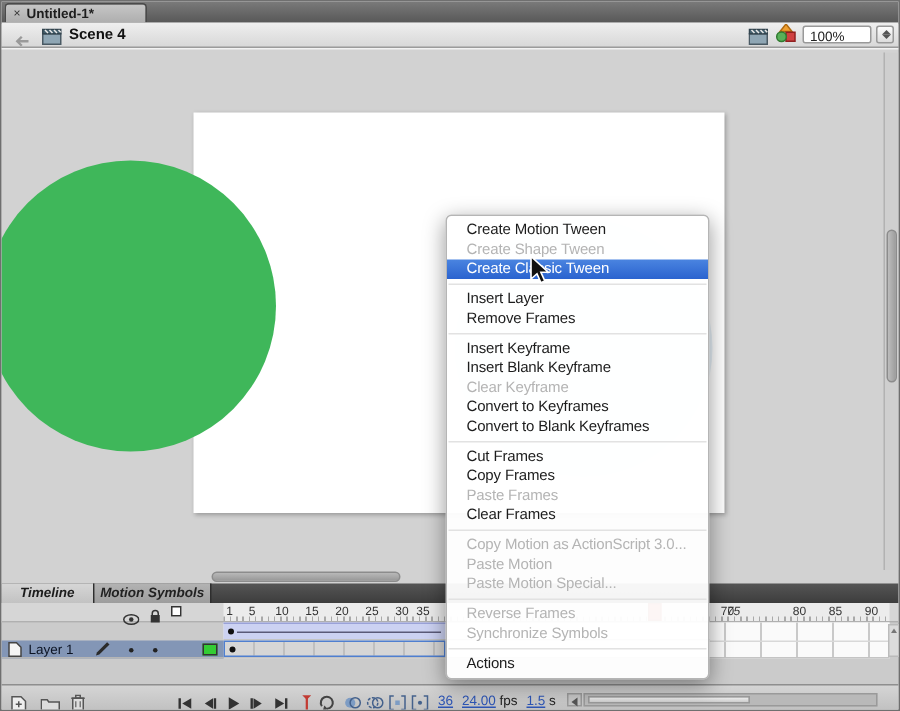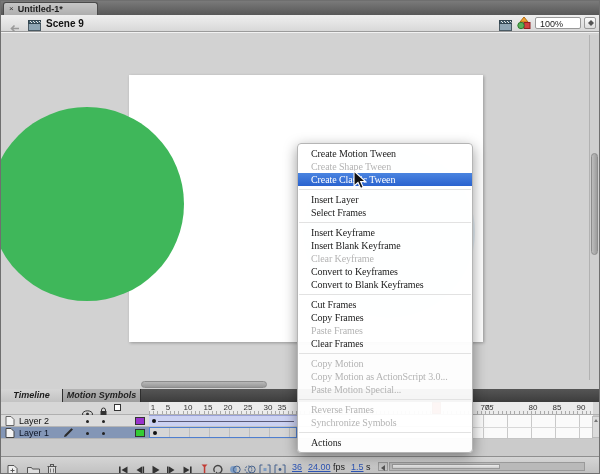--- a/index.html
+++ b/index.html
@@ -86,21 +86,21 @@
   .tl-hscroll{position:absolute;left:336px;top:5px;width:248px;height:9px;background:#b9b9b9;border:1px solid #9a9a9a;box-sizing:border-box;}
   .tl-hthumb{position:absolute;left:2px;top:1px;width:108px;height:5px;background:linear-gradient(#eee,#ccc);border:1px solid #999;box-sizing:border-box;}
   .tl-scrollarrow{position:absolute;left:325px;top:5px;width:10px;height:9px;background:#c6c6c6;border:1px solid #9a9a9a;box-sizing:border-box;}
   .tl-scrollarrow i{position:absolute;left:2px;top:1.5px;width:0;height:0;border-top:3px solid transparent;border-bottom:3px solid transparent;border-right:4px solid #555;}
 
   
   .ctxmenu{position:absolute;left:296px;top:142px;width:176px;background:rgba(255,255,255,0.95);
     border:1px solid #b5b5b5;border-radius:4px;box-shadow:0 4px 14px rgba(0,0,0,.4);
     padding:3px 0;box-sizing:border-box;z-index:50;}
   .mi{height:13px;line-height:13px;font-size:10px;letter-spacing:-0.1px;padding-left:13px;
-    white-space:nowrap;overflow:hidden;color:#1c1c1c;font-family:Liberation Serif, serif;}
+    white-space:nowrap;overflow:hidden;color:#1c1c1c;}
   .mi.disabled{color:#b4b4b4;}
   .mi.highlighted{color:#fff;background:linear-gradient(#4a84e0,#2a63cf);}
   .sep{height:1px;background:#e2e2e2;margin:3px 1px;}
 
   .cursor{position:absolute;left:352px;top:169px;z-index:60;}
 </style>
 </head>
 <body>
 
 <div class="window">
@@ -118,21 +118,21 @@
           <path d="M11,4.5 H3.5 M6.5,1.5 L3.5,4.5 L6.5,7.5" stroke="#9a9a9a" stroke-width="1.6" fill="none"></path>
         </svg>
     </span>
     <span class="abs" style="left:27px;top:2px;">
       <svg width="14" height="11">
         <rect x="0.5" y="3.5" width="12" height="7" fill="#8fa6b4" stroke="#4a5a64"></rect>
         <rect x="0.5" y="0.5" width="12" height="3" fill="#44606e" stroke="#33454f"></rect>
         <path d="M2,1 l2,2 M5,1 l2,2 M8,1 l2,2 M11,1 l1.5,1.5" stroke="#e8e8e8" stroke-width="1"></path>
       </svg>
     </span>
-    <span class="scenename">Scene 9</span>
+    <span class="scenename">Scene 4</span>
 
     <span class="abs" style="left:498px;top:2px;">
       <svg width="14" height="11">
         <rect x="0.5" y="3.5" width="12" height="7" fill="#8fa6b4" stroke="#4a5a64"></rect>
         <rect x="0.5" y="0.5" width="12" height="3" fill="#44606e" stroke="#33454f"></rect>
         <path d="M2,1 l2,2 M5,1 l2,2 M8,1 l2,2 M11,1 l1.5,1.5" stroke="#e8e8e8" stroke-width="1"></path>
       </svg>
     </span>
     <span class="abs" style="left:516px;top:1px;">
       <svg width="14" height="13">
@@ -199,31 +199,20 @@
         </div>
     </div>
 
     <div class="layerrow row2">
       <div class="framesbg">
         <div class="tweenspan" style="left:0;">
           <span class="kdot"></span>
           <span class="tweenline"></span>
         </div>
       </div>
-      <div class="lname">
-        <span class="abs" style="left:4px;top:1px;">
-          <svg width="10" height="10">
-              <path d="M1,0.5 h5 l3,3 v6 h-8 z" fill="#f4f4f4" stroke="#666"></path>
-            </svg>
-        </span>
-        <span class="nm">Layer 2</span>
-        <span class="dot" style="left:85px;"></span>
-        <span class="dot" style="left:101px;"></span>
-        <span class="swatch" style="background:#9933cc;"></span>
-      </div>
     </div>
 
     <div class="layerrow row1">
       <div class="framesbg">
         <div class="selspan" style="left:0;">
           <span class="kdot"></span>
         </div>
       </div>
       <div class="lname">
         <span class="abs" style="left:4px;top:1px;">
@@ -353,35 +342,35 @@
       </span>
     </div>
   </div>
 
   <div class="ctxmenu" id="ctx-menu">
       <div class="mi enabled">Create Motion Tween</div>
       <div class="mi disabled">Create Shape Tween</div>
       <div class="mi highlighted">Create Classic Tween</div>
       <div class="sep"></div>
       <div class="mi enabled">Insert Layer</div>
-      <div class="mi enabled">Select Frames</div>
+      <div class="mi enabled">Remove Frames</div>
       <div class="sep"></div>
       <div class="mi enabled">Insert Keyframe</div>
       <div class="mi enabled">Insert Blank Keyframe</div>
       <div class="mi disabled">Clear Keyframe</div>
       <div class="mi enabled">Convert to Keyframes</div>
       <div class="mi enabled">Convert to Blank Keyframes</div>
       <div class="sep"></div>
       <div class="mi enabled">Cut Frames</div>
       <div class="mi enabled">Copy Frames</div>
       <div class="mi disabled">Paste Frames</div>
       <div class="mi enabled">Clear Frames</div>
       <div class="sep"></div>
-      <div class="mi disabled">Copy Motion</div>
       <div class="mi disabled">Copy Motion as ActionScript 3.0...</div>
+      <div class="mi disabled">Paste Motion</div>
       <div class="mi disabled">Paste Motion Special...</div>
       <div class="sep"></div>
       <div class="mi disabled">Reverse Frames</div>
       <div class="mi disabled">Synchronize Symbols</div>
       <div class="sep"></div>
       <div class="mi enabled">Actions</div>
     </div>
 
   <div class="cursor">
     <svg width="14" height="21">

